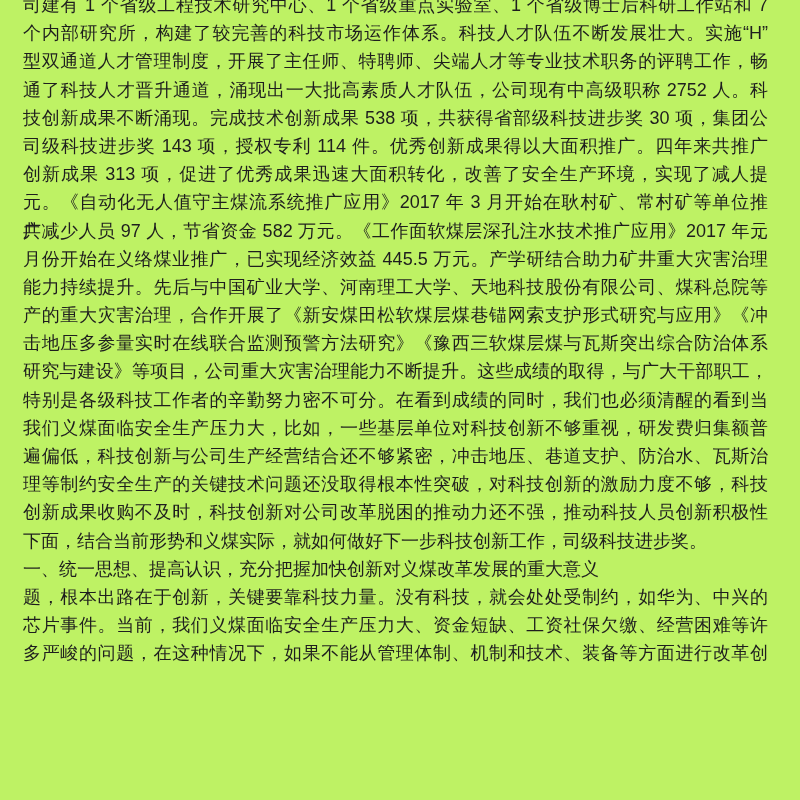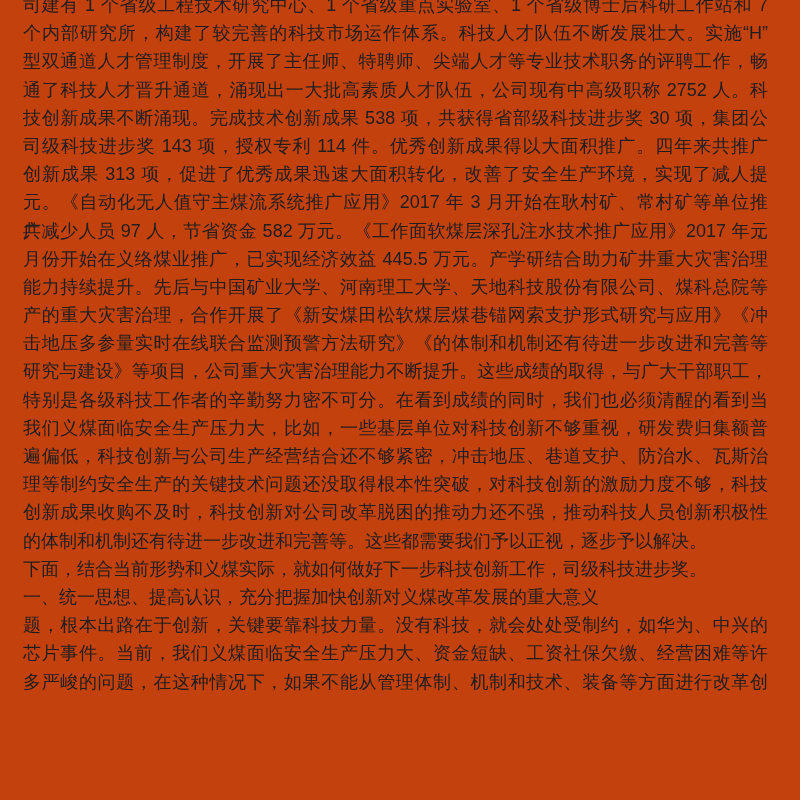--- a/index.html
+++ b/index.html
@@ -12,21 +12,21 @@
       height: 800px;
       overflow: hidden;
       position: relative;
     }
     .page {
       position: absolute;
       left: 0;
       top: 0;
       width: 800px;
       height: 800px;
-      background: #c2410c;
+      background: #bef264;
       overflow: hidden;
     }
     .doc-body {
       position: absolute;
       left: 23px;
       top: -9px;
       width: 745px;
       font-family: "Liberation Sans", "DejaVu Sans", sans-serif;
       font-size: 18px;
       line-height: 28.2px;
@@ -58,28 +58,27 @@
       <p class="line">型双通道人才管理制度，开展了主任师、特聘师、尖端人才等专业技术职务的评聘工作，畅</p>
       <p class="line">通了科技人才晋升通道，涌现出一大批高素质人才队伍，公司现有中高级职称 2752 人。科</p>
       <p class="line">技创新成果不断涌现。完成技术创新成果 538 项，共获得省部级科技进步奖 30 项，集团公</p>
       <p class="line">司级科技进步奖 143 项，授权专利 114 件。优秀创新成果得以大面积推广。四年来共推广</p>
       <p class="line">创新成果 313 项，促进了优秀成果迅速大面积转化，改善了安全生产环境，实现了减人提</p>
       <p class="line">元。《自动化无人值守主煤流系统推广应用》2017 年 3 月开始在耿村矿、常村矿等单位推广，</p>
       <p class="line">共减少人员 97 人，节省资金 582 万元。《工作面软煤层深孔注水技术推广应用》2017 年元</p>
       <p class="line">月份开始在义络煤业推广，已实现经济效益 445.5 万元。产学研结合助力矿井重大灾害治理</p>
       <p class="line">能力持续提升。先后与中国矿业大学、河南理工大学、天地科技股份有限公司、煤科总院等</p>
       <p class="line">产的重大灾害治理，合作开展了《新安煤田松软煤层煤巷锚网索支护形式研究与应用》《冲</p>
-      <p class="line">击地压多参量实时在线联合监测预警方法研究》《的体制和机制还有待进一步改进和完善等</p>
+      <p class="line">击地压多参量实时在线联合监测预警方法研究》《豫西三软煤层煤与瓦斯突出综合防治体系</p>
       <p class="line">研究与建设》等项目，公司重大灾害治理能力不断提升。这些成绩的取得，与广大干部职工，</p>
       <p class="line">特别是各级科技工作者的辛勤努力密不可分。在看到成绩的同时，我们也必须清醒的看到当</p>
       <p class="line">我们义煤面临安全生产压力大，比如，一些基层单位对科技创新不够重视，研发费归集额普</p>
       <p class="line">遍偏低，科技创新与公司生产经营结合还不够紧密，冲击地压、巷道支护、防治水、瓦斯治</p>
       <p class="line">理等制约安全生产的关键技术问题还没取得根本性突破，对科技创新的激励力度不够，科技</p>
       <p class="line">创新成果收购不及时，科技创新对公司改革脱困的推动力还不强，推动科技人员创新积极性</p>
-      <p class="line end">的体制和机制还有待进一步改进和完善等。这些都需要我们予以正视，逐步予以解决。</p>
     </div>
 
     <div>
       <p class="line end">下面，结合当前形势和义煤实际，就如何做好下一步科技创新工作，司级科技进步奖。</p>
     </div>
 
     <p class="line end">一、统一思想、提高认识，充分把握加快创新对义煤改革发展的重大意义</p>
 
     <div>
       <p class="line">题，根本出路在于创新，关键要靠科技力量。没有科技，就会处处受制约，如华为、中兴的</p>

